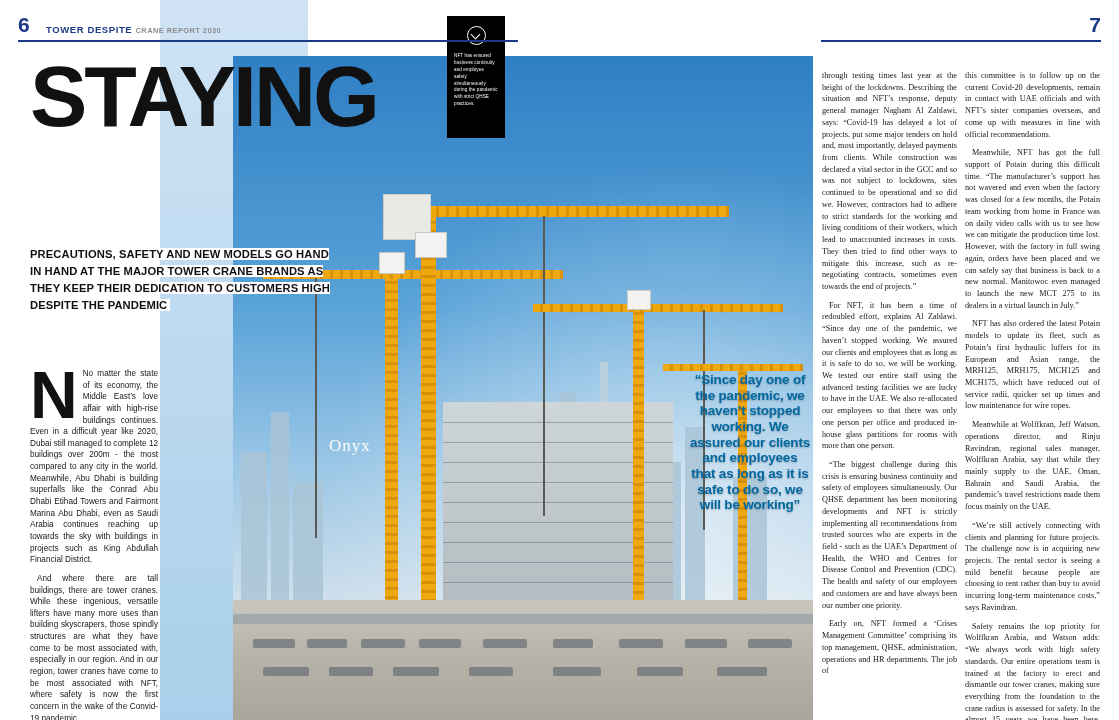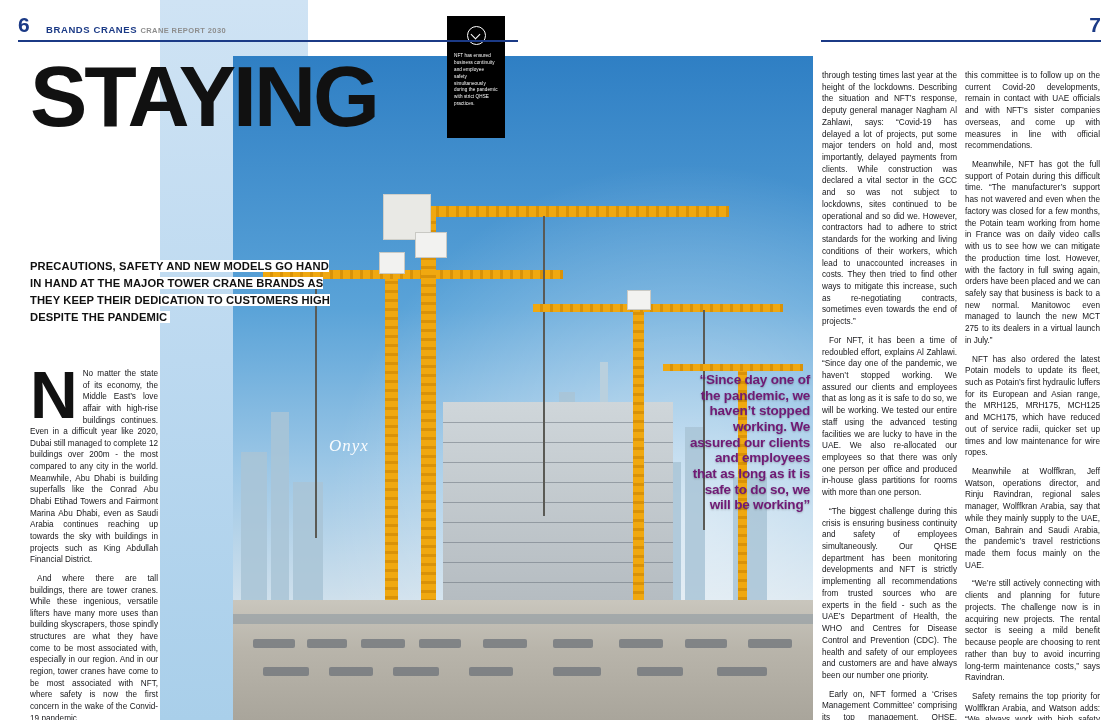--- a/index.html
+++ b/index.html
@@ -43,21 +43,20 @@
   .tintpanel2{
     position:absolute;left:0px;top:56px;width:160px;height:664px;
     background:#ffffff;
   }
 
   
   .photo{
     position:absolute;left:233px;top:56px;width:580px;height:664px;
     overflow:hidden;
     background:linear-gradient(180deg,#2f7fc4 0%, #5aa3d8 38%, #9cc7e6 62%, #cfe0ec 82%, #dfe6ea 100%);
-    font-style:italic;
   }
   .photo .skyglow{
     position:absolute;left:0;top:0;width:100%;height:100%;
     background:radial-gradient(circle at 78% 70%, rgba(255,255,255,0.55), rgba(255,255,255,0) 55%);
   }
   
   .sky-b{position:absolute;background:#a9c4d6;opacity:.85;}
   .tower-tall{
     position:absolute;left:355px;top:360px;width:34px;height:300px;
     background:linear-gradient(180deg,#b9d0de,#9fb9ca);
@@ -111,52 +110,52 @@
   
   .headline{
     position:absolute;left:30px;top:60px;width:420px;
     font-size:86px;line-height:0.86;font-weight:bold;color:#111;
     letter-spacing:-3px;font-family:"Liberation Sans", sans-serif;
   }
   .headline .l2{display:block;}
 
   
   .deck{
-    position:absolute;left:30px;top:258px;width:310px;
+    position:absolute;left:30px;top:246px;width:310px;
     font-size:11.2px;line-height:1.52;font-weight:bold;color:#111;
     letter-spacing:0.1px;text-transform:uppercase;
   }
   .deck span{background:#fff;box-shadow:3px 0 0 #fff,-3px 0 0 #fff;}
 
   
   .col-left{
     position:absolute;left:30px;top:368px;width:128px;
     font-size:8.2px;line-height:1.42;color:#17171a;text-align:justify;
     font-family:"Liberation Sans", sans-serif;
   }
   .col-left p{margin:0 0 7px 0;}
   .dropcap{
     float:left;font-size:66px;line-height:0.76;font-weight:bold;
     margin:2px 5px 0 0;color:#111;
   }
 
   
   .pullquote{
     position:absolute;left:690px;top:372px;width:120px;
-    color:#701a75;font-size:13.5px;line-height:1.16;font-weight:bold;
-    text-align:right;letter-spacing:-0.2px;
+    color:#0369a1;font-size:13.5px;line-height:1.16;font-weight:bold;
+    text-align:center;letter-spacing:-0.2px;
     text-shadow:0 1px 2px rgba(0,0,0,.25);
   }
 
   
   .col{
     position:absolute;top:70px;width:135px;
     font-size:8.2px;line-height:1.43;color:#17171a;text-align:justify;
   }
-  .col p{margin:0 0 7px 0;}
+  .col p{margin:0 0 7px 0;font-family:Liberation Serif, serif;}
   #colA{left:822px;height:648px;}
   #colB{left:965px;height:648px;}
 
   
   .ind{text-indent:7px;}
 </style>
 </head>
 <body>
 
 <div class="page">
@@ -231,21 +230,21 @@
 
   <div class="pullquote">“Since day one of the pandemic, we haven’t stopped working. We assured our clients and employees that as long as it is safe to do so, we will be working”</div>
 
   <div class="captionbox">
     <div class="circle"></div>
     <div class="ctext">NFT has ensured business continuity and employee safety simultaneously during the pandemic with strict QHSE practices.</div>
   </div>
 
   <div class="folio-left">6</div>
   <div class="runhead">
-    <span>BRANDS CRANES</span>
+    <span>TOWER DESPITE</span>
     <span class="sub">CRANE REPORT 2030</span>
   </div>
   <div class="rule-left"></div>
   <div class="folio-right">7</div>
   <div class="rule-right"></div>
 
   <div class="headline">
     <span class="l1">STAYING</span>
   </div>
 

